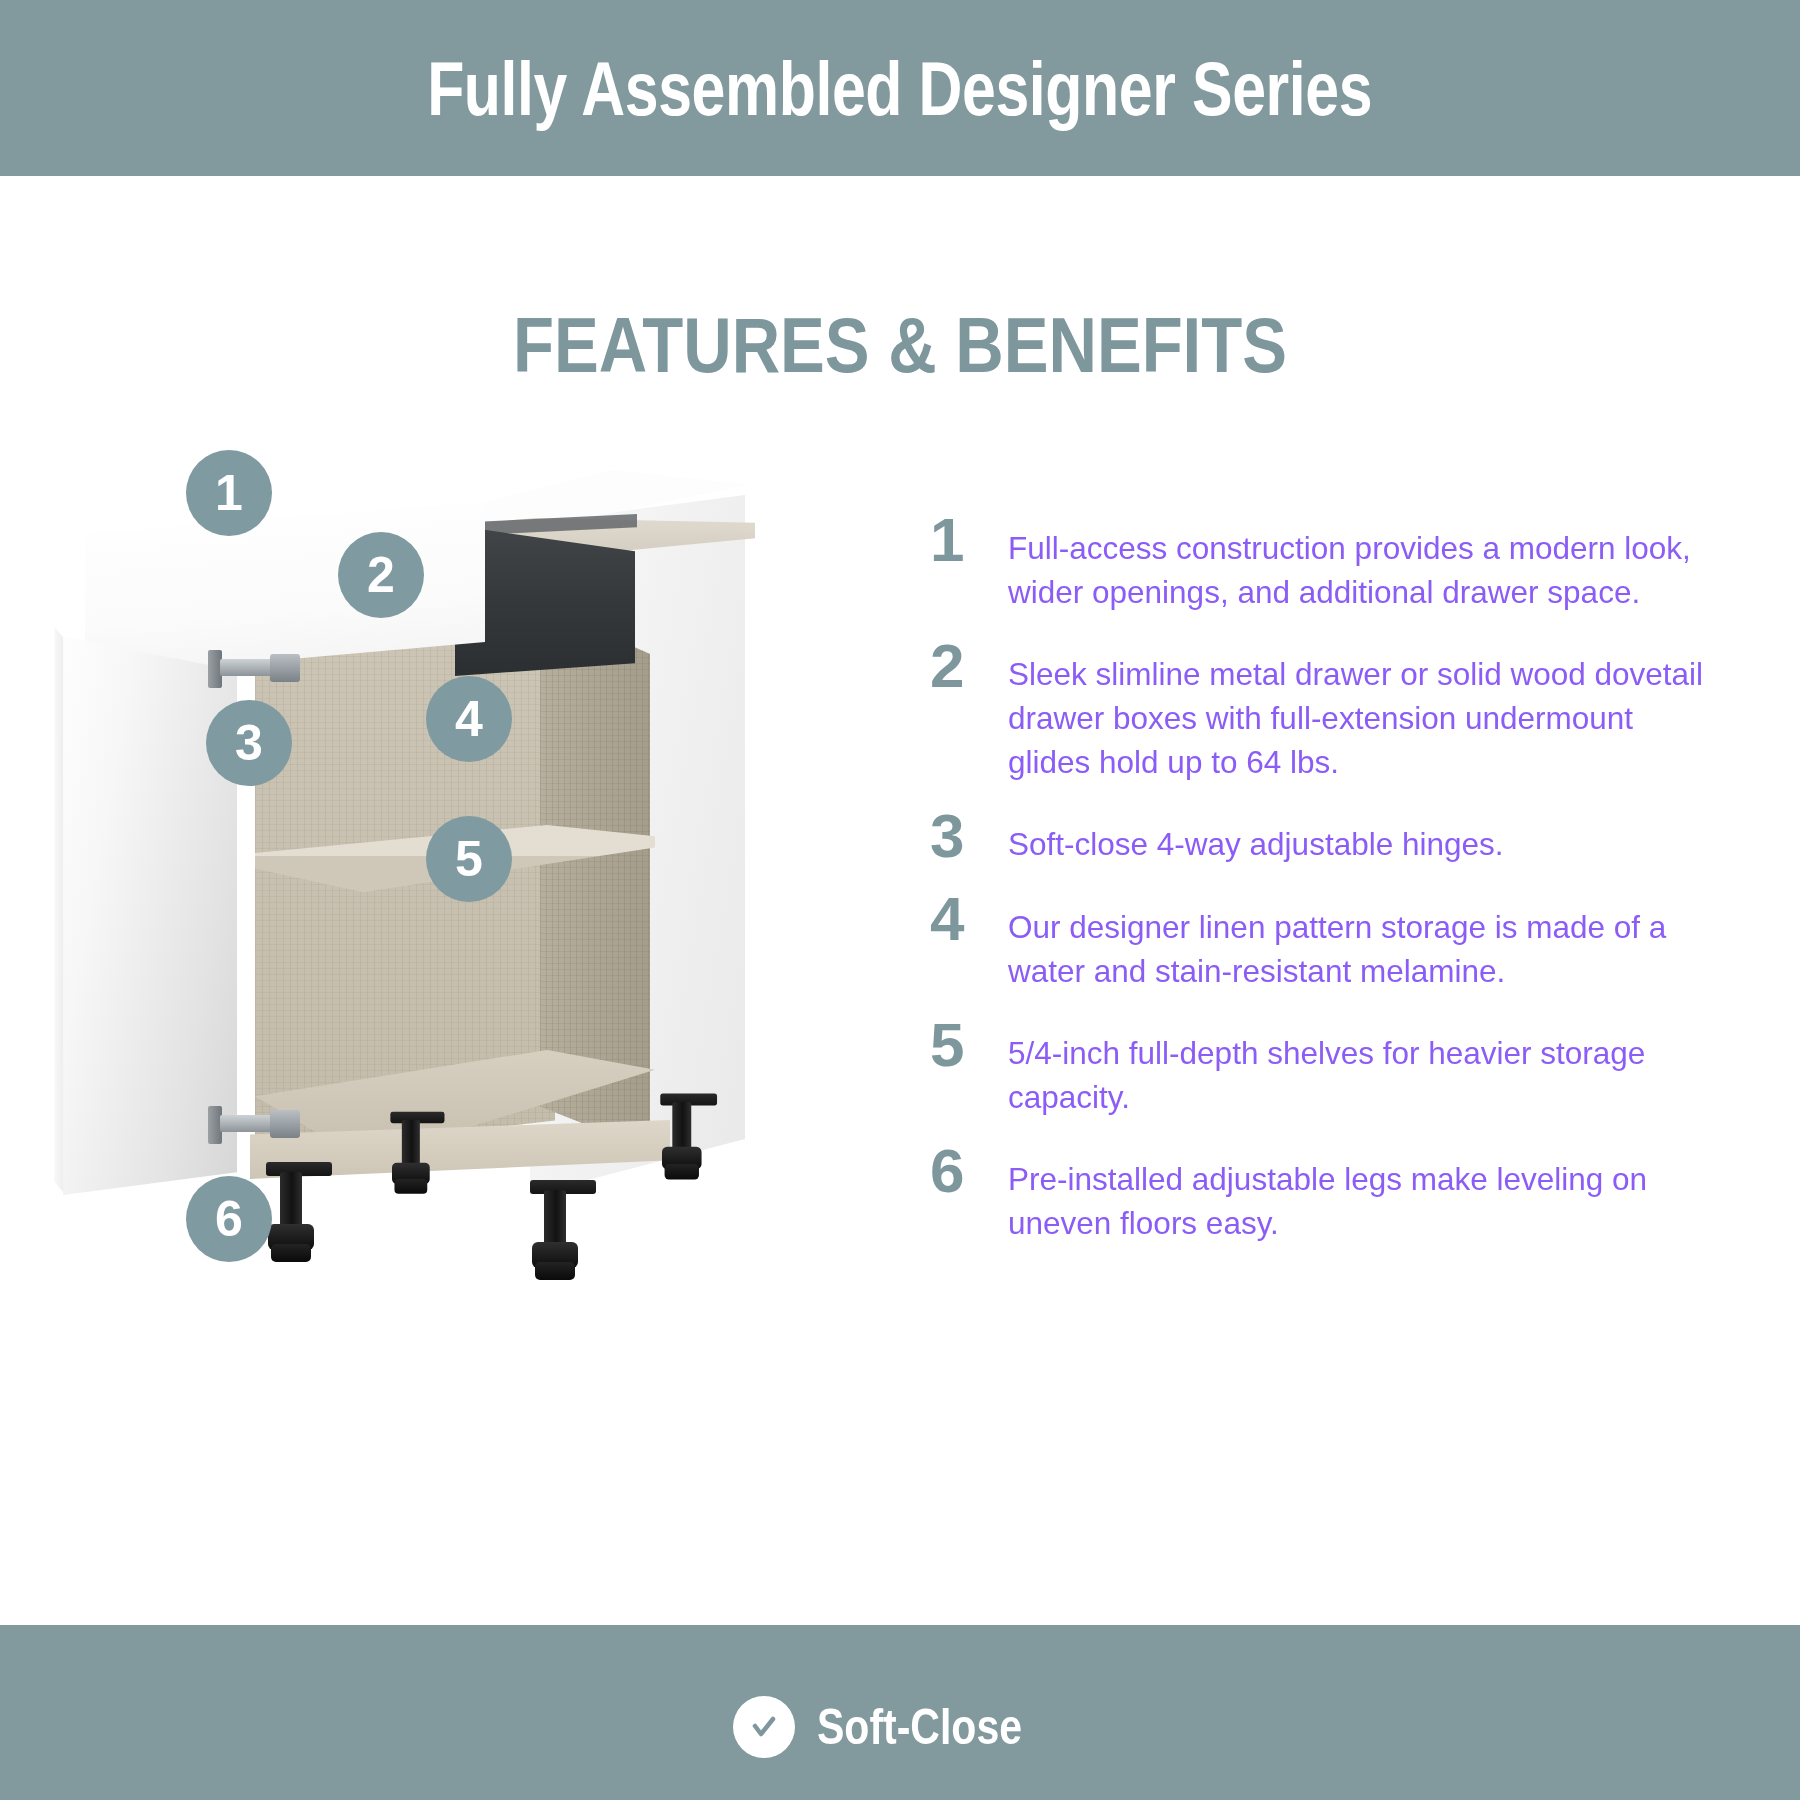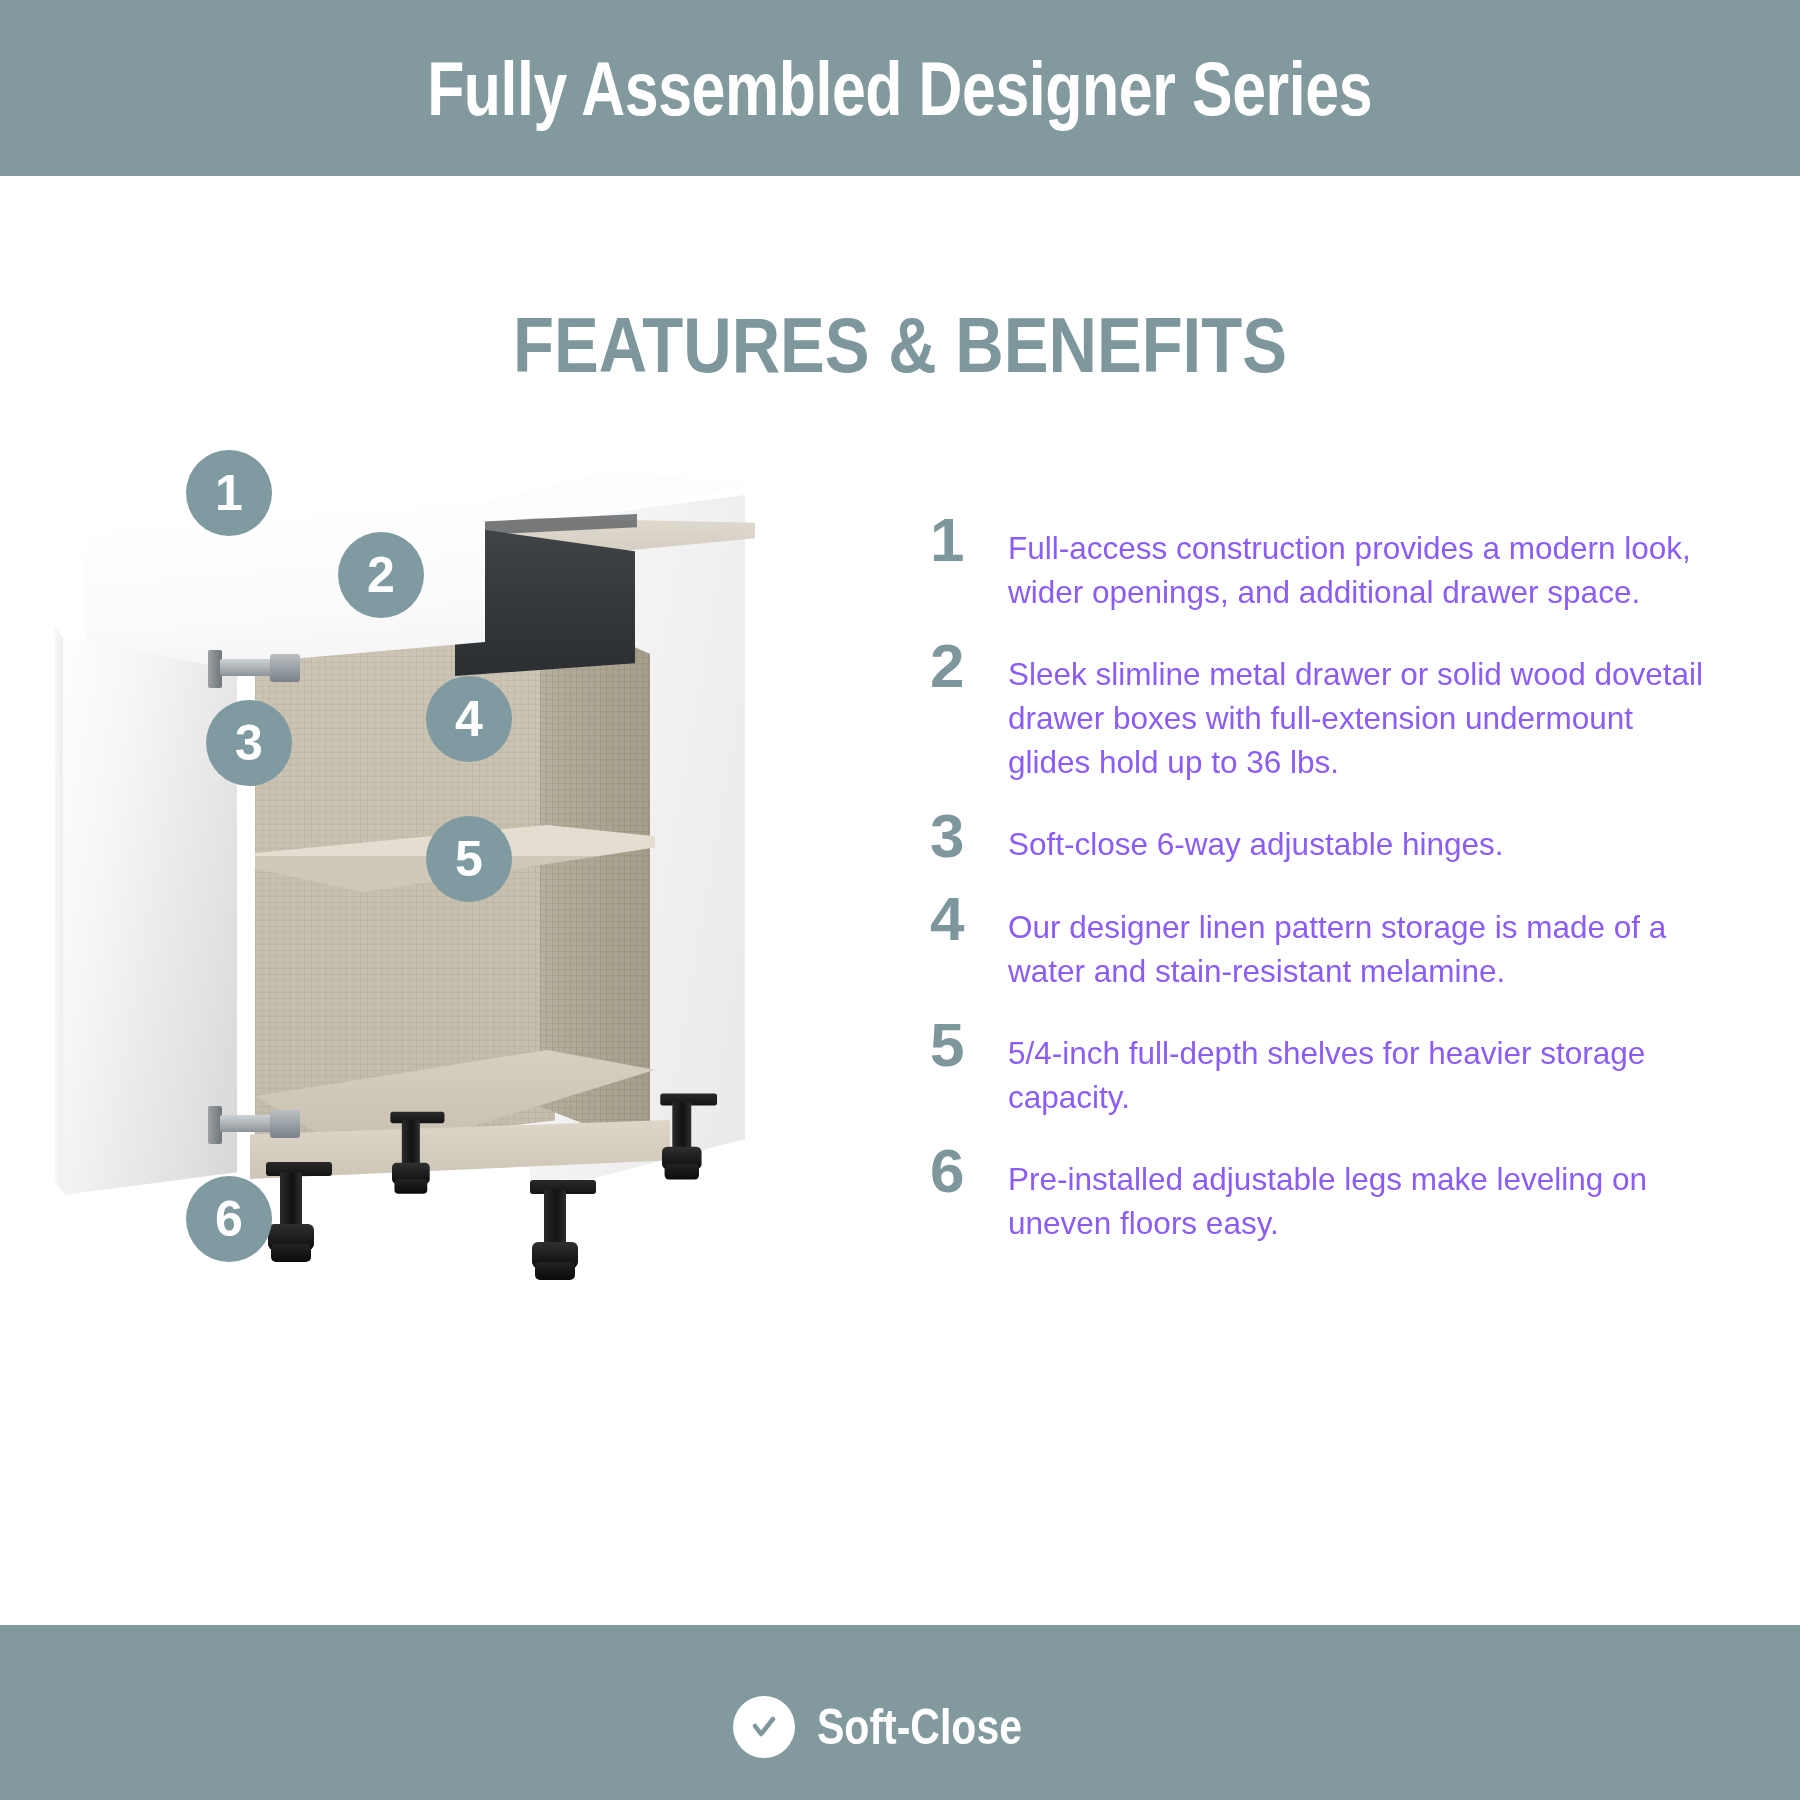--- a/index.html
+++ b/index.html
@@ -338,26 +338,26 @@
 
 <div class="features">
 
   <div class="feature">
     <div class="feature-num">1</div>
     <div class="feature-text">Full-access construction provides a modern look, wider openings, and additional drawer space.</div>
   </div>
 
   <div class="feature">
     <div class="feature-num">2</div>
-    <div class="feature-text">Sleek slimline metal drawer or solid wood dovetail drawer boxes with full-extension undermount glides hold up to 36 lbs.</div>
+    <div class="feature-text">Sleek slimline metal drawer or solid wood dovetail drawer boxes with full-extension undermount glides hold up to 64 lbs.</div>
   </div>
 
   <div class="feature">
     <div class="feature-num">3</div>
-    <div class="feature-text">Soft-close 6-way adjustable hinges.</div>
+    <div class="feature-text">Soft-close 4-way adjustable hinges.</div>
   </div>
 
   <div class="feature">
     <div class="feature-num">4</div>
     <div class="feature-text">Our designer linen pattern storage is made of a water and stain-resistant melamine.</div>
   </div>
 
   <div class="feature">
     <div class="feature-num">5</div>
     <div class="feature-text">5/4-inch full-depth shelves for heavier storage capacity.</div>

